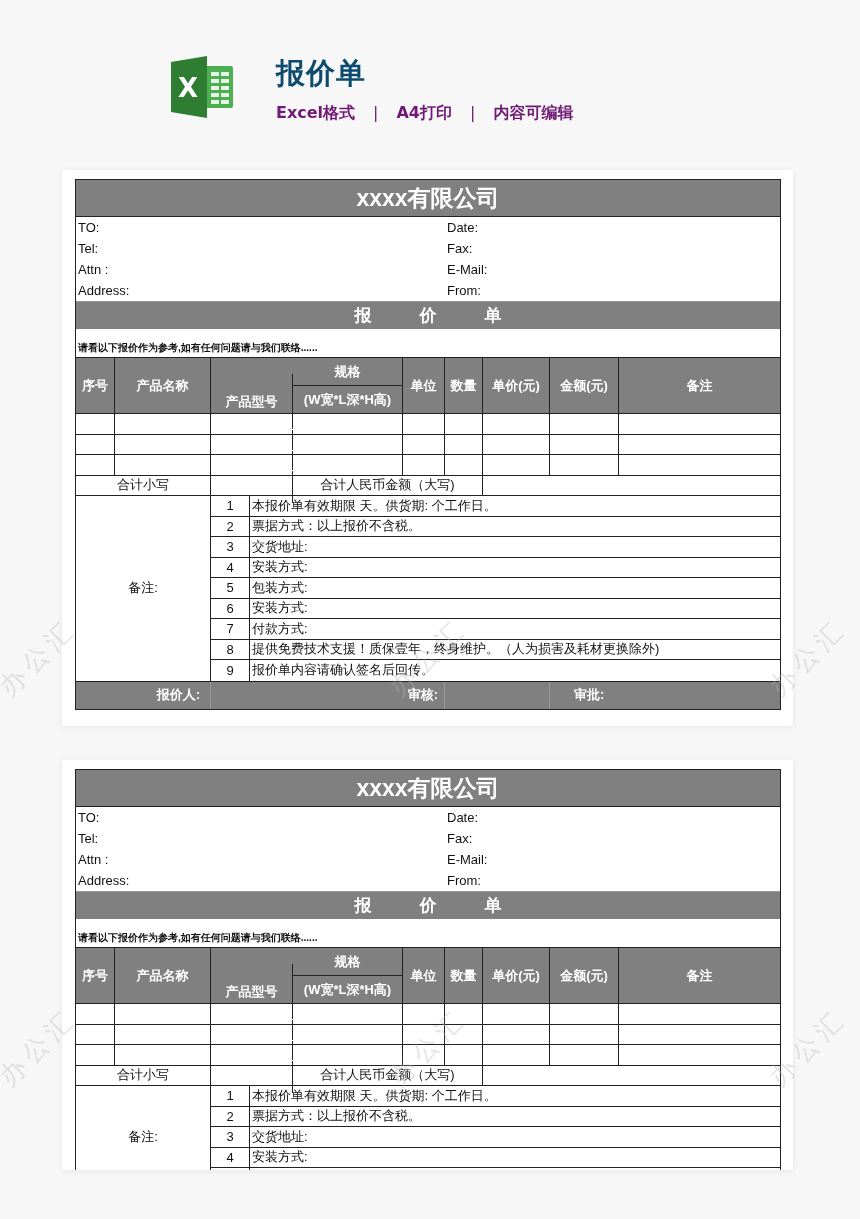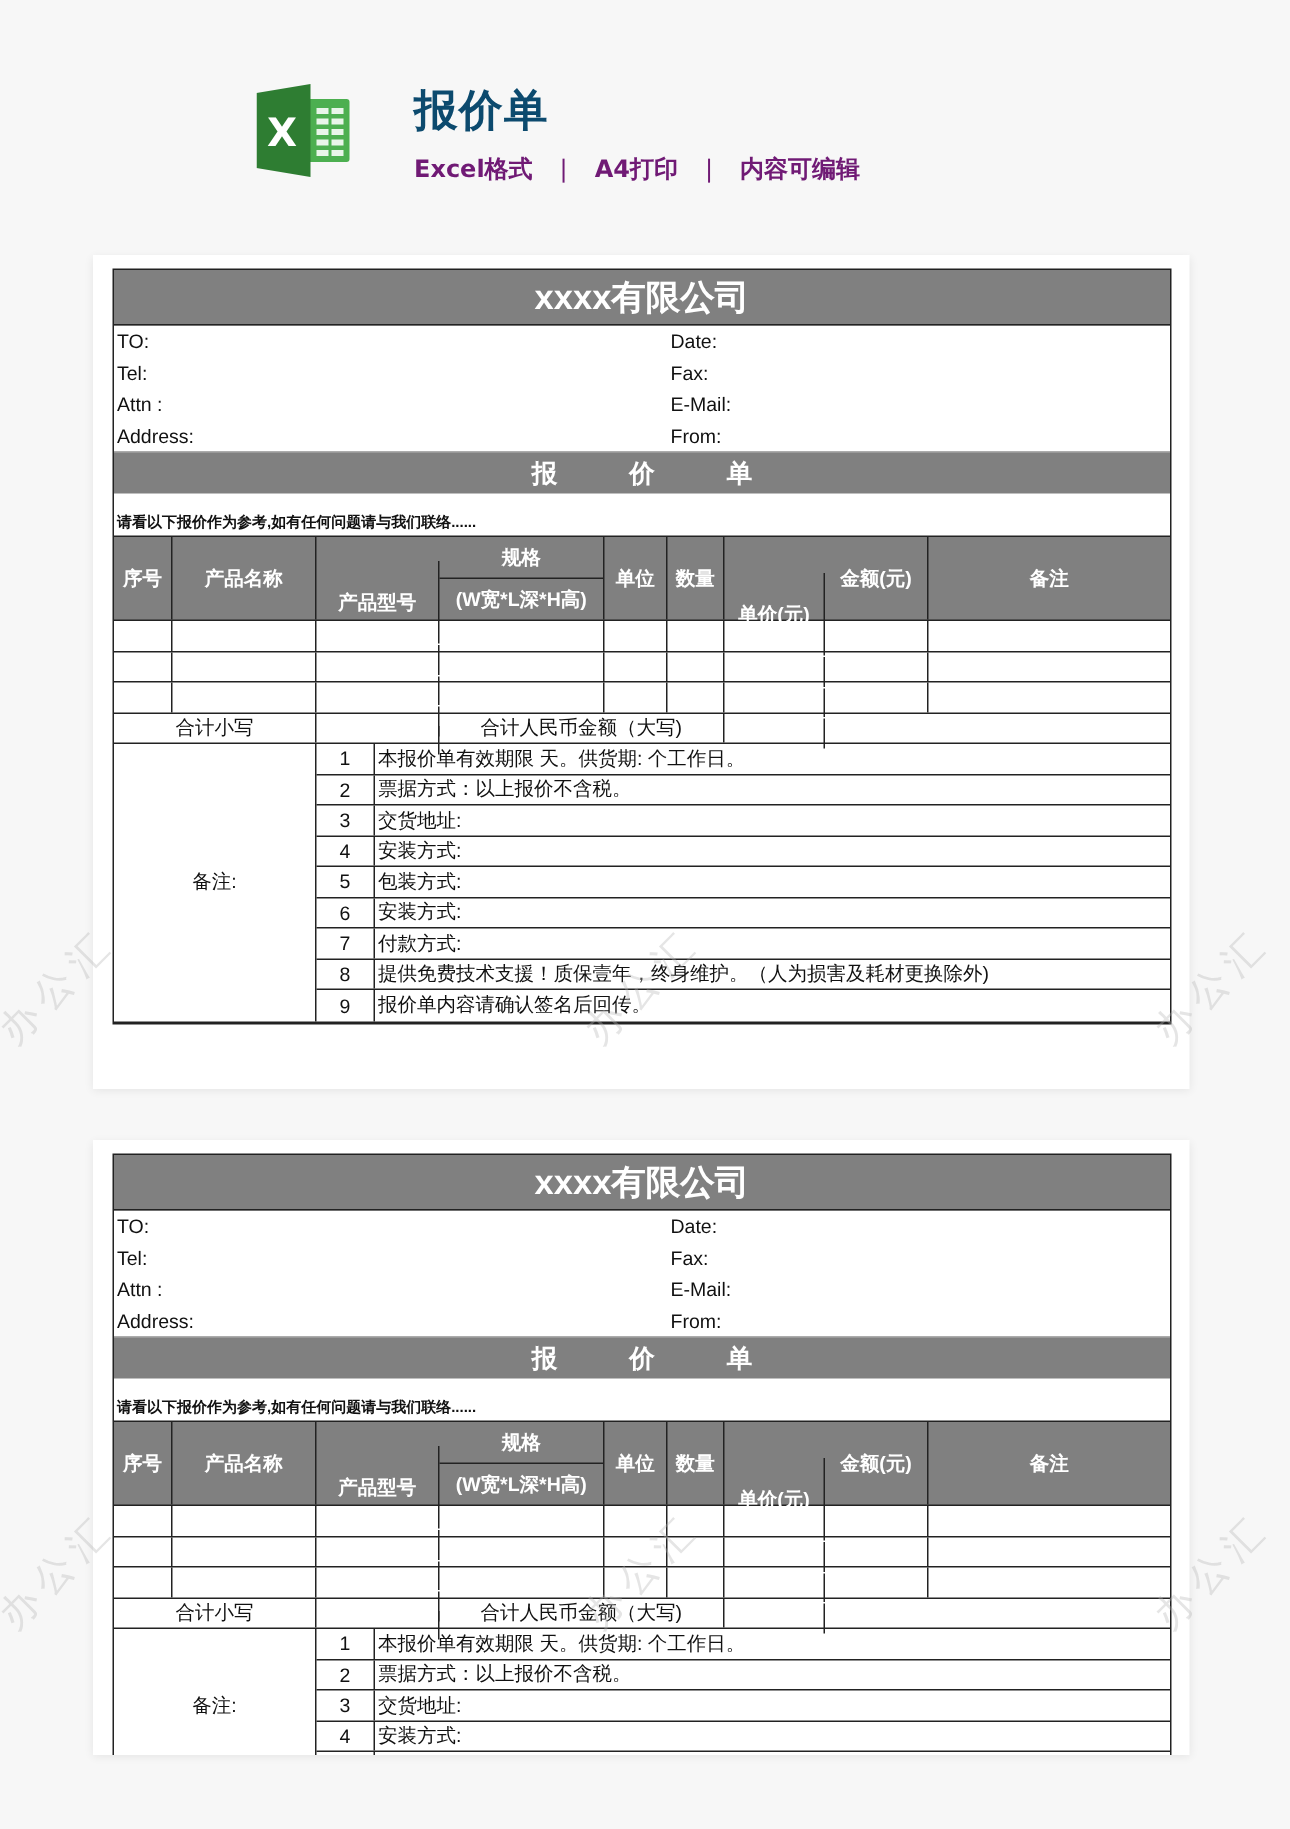--- a/index.html
+++ b/index.html
@@ -29,21 +29,21 @@
   .notice { height: 29px; align-items: flex-end; padding-left: 2px; padding-bottom: 2px; font-weight: bold; font-size: 10px; border-bottom: 1.5px solid #222; }
 
   .thead { height: 56px; border-bottom: 1.5px solid #222; }
   .th { display: flex; align-items: center; justify-content: center; font-weight: bold; font-size: 13px; border-right: 1.5px solid #222; height: 100%; }
   .th:last-child { border-right: none; }
   .spec { display: flex; flex-direction: column; border-right: 1.5px solid #222; }
   .spec div { flex: 1; display: flex; align-items: center; justify-content: center; font-weight: bold; font-size: 13px; }
   .spec div:first-child { border-bottom: 1.5px solid #222; }
 
   .c1 { width: 39px; } .c2 { width: 96px; } .c3 { width: 82px; margin-top: 16px; } .c4 { width: 110px; }
-  .c5 { width: 42px; } .c6 { width: 38px; } .c7 { width: 67px; margin-top: 24px; } .c8 { width: 69px; } .c9 { flex: 1; }
+  .c5 { width: 42px; } .c6 { width: 38px; } .c7 { width: 67px; } .c8 { width: 69px; } .c9 { flex: 1; }
 
   .drow { height: 20.5px; border-bottom: 1.5px solid #222; }
   .td { border-right: 1.5px solid #222; height: 100%; }
   .td:last-child { border-right: none; }
 
   .total { height: 20.5px; border-bottom: 1.5px solid #222; align-items: center; }
   .total .td { display: flex; align-items: center; justify-content: center; }
 
   .remarks { display: flex; border-bottom: 1.5px solid #222; }
   .rm-label { width: 135px; border-right: 1.5px solid #222; display: flex; align-items: center; justify-content: center; }
@@ -198,20 +198,26 @@
         <div class="rm-item">
             <div class="rm-num">8</div>
             <div class="rm-text">提供免费技术支援！质保壹年，终身维护。（人为损害及耗材更换除外)</div>
           </div>
         <div class="rm-item">
             <div class="rm-num">9</div>
             <div class="rm-text">报价单内容请确认签名后回传。</div>
           </div>
       </div>
     </div>
+    <div class="row gray sign">
+      <div class="s" style="width:135px;justify-content:flex-end;padding-right:10px">报价人:</div>
+      <div class="s" style="width:234px;justify-content:flex-end;padding-right:6px">审核:</div>
+      <div class="s" style="width:105px"></div>
+      <div class="s" style="flex:1;padding-left:24px">审批:</div>
+    </div>
   </div>
 </div>
 
 <div class="card card2">
   <div class="sheet">
     <div class="row gray company">xxxx有限公司</div>
     <div class="row info-row">
         <div class="info-l">TO:</div>
         <div class="info-r">Date:</div>
       </div>

